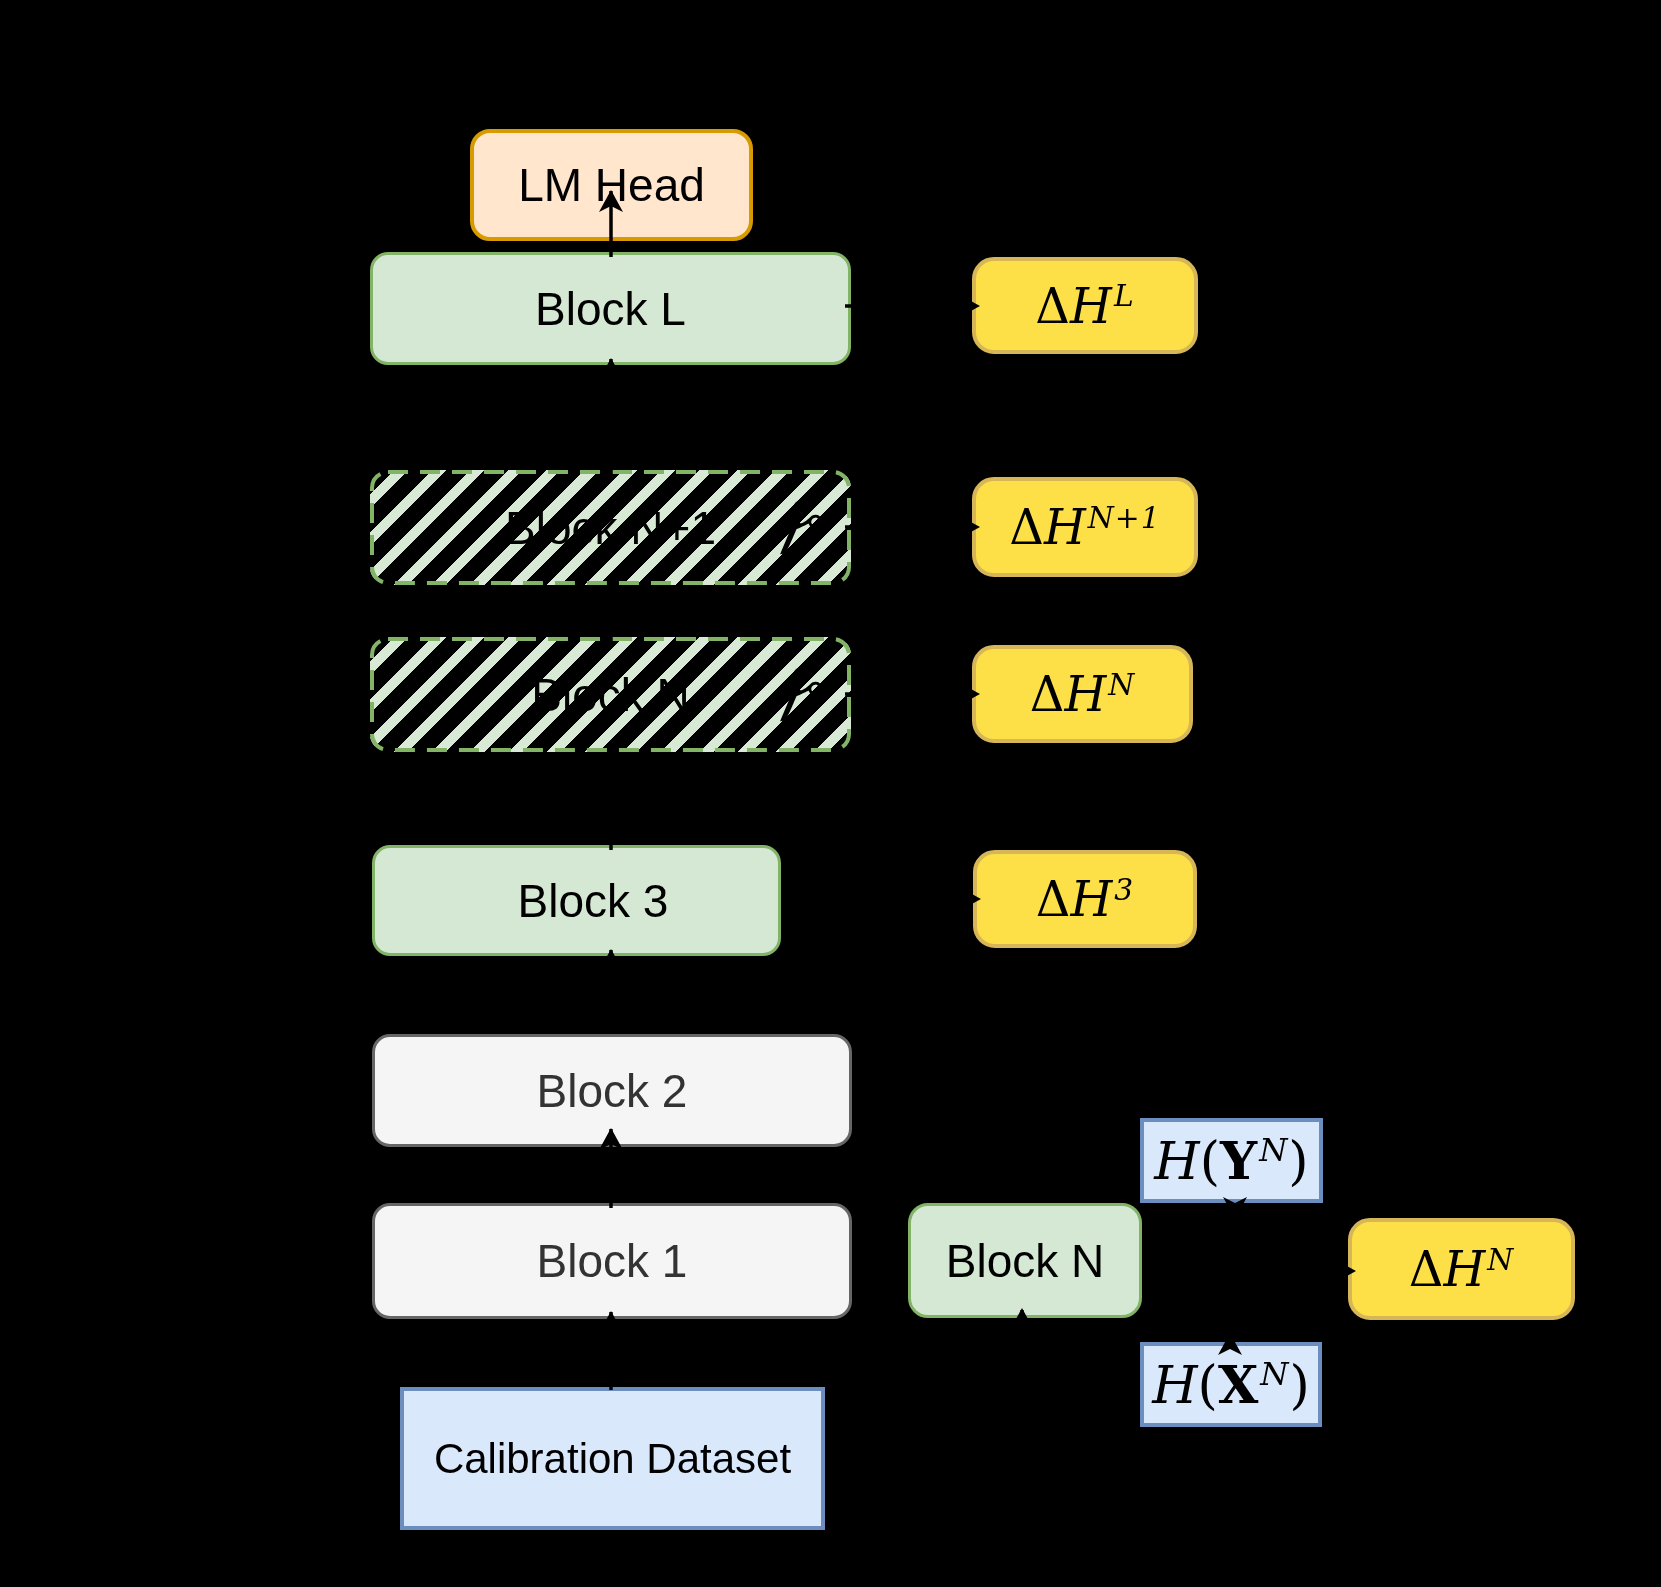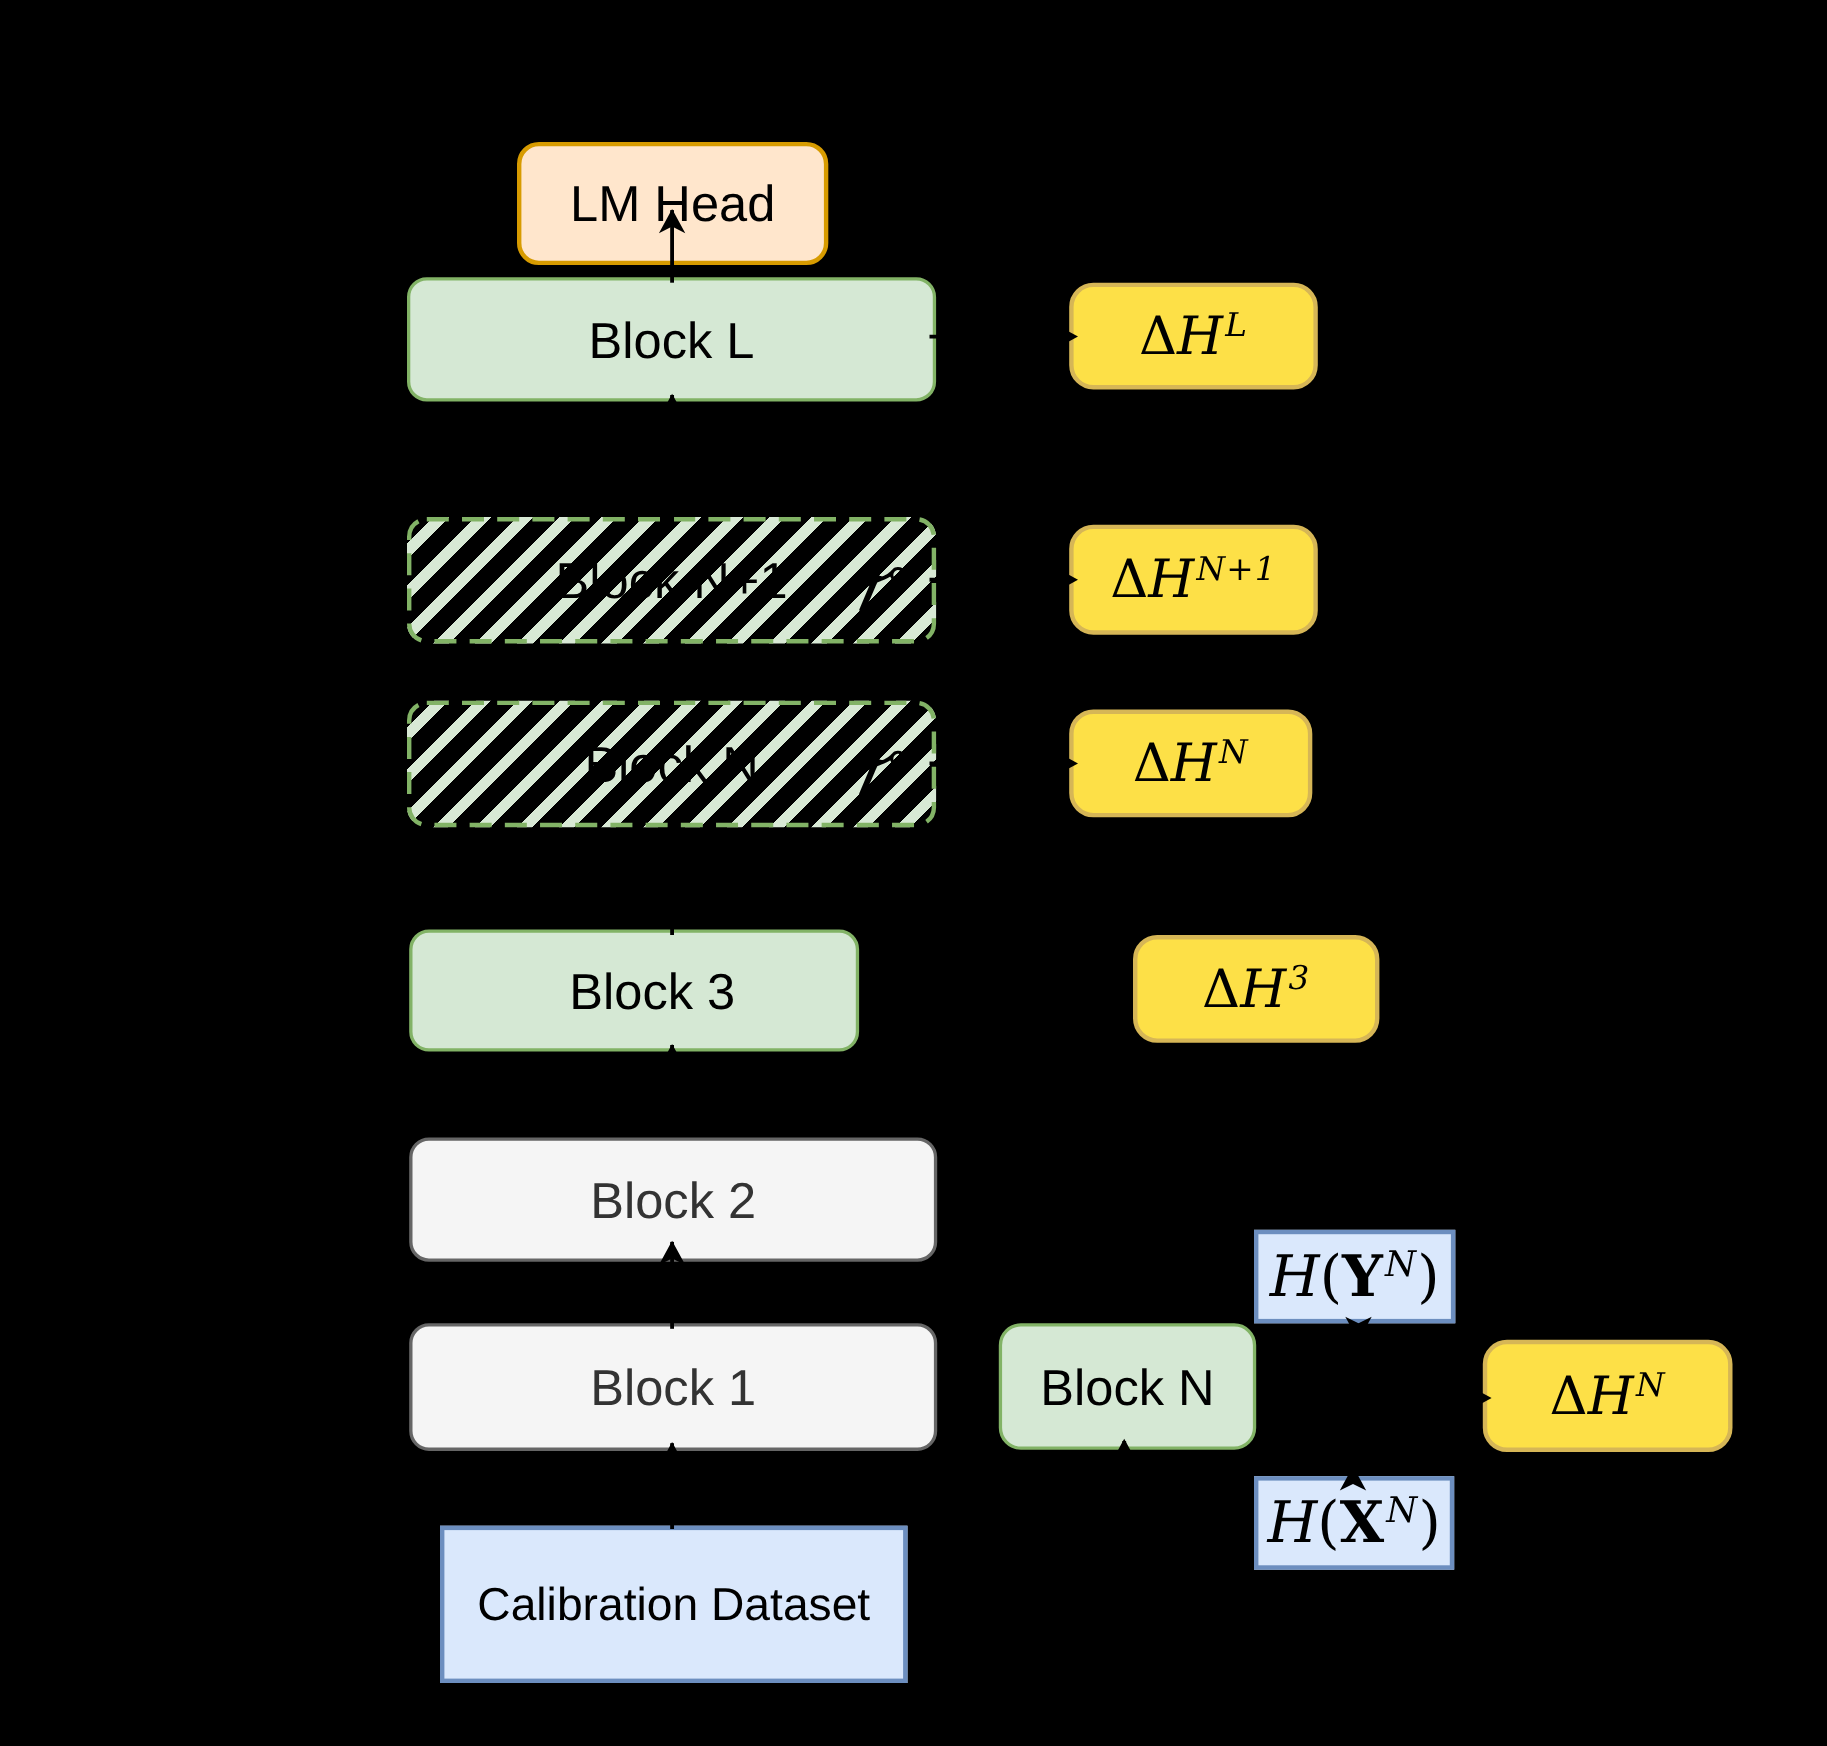--- a/index.html
+++ b/index.html
@@ -71,21 +71,21 @@
   </div>
 
   <div class="box yellow" style="left:972px;top:477px;width:226px;height:100px;">
     <span class="math"><span>Δ</span><span class="it">H</span><sup>N+1</sup></span>
   </div>
 
   <div class="box yellow" style="left:972px;top:645px;width:221px;height:98px;">
     <span class="math"><span>Δ</span><span class="it">H</span><sup>N</sup></span>
   </div>
 
-  <div class="box yellow" style="left:1030px;top:850px;width:224px;height:98px;">
+  <div class="box yellow" style="left:973px;top:850px;width:224px;height:98px;">
     <span class="math"><span>Δ</span><span class="it">H</span><sup>3</sup></span>
   </div>
 
   <div class="box green" style="left:908px;top:1203px;width:234px;height:115px;border-radius:20px;">
     <span class="lbl">Block N</span>
   </div>
 
   <div class="box bluebox" style="left:1140px;top:1118px;width:183px;height:85px;">
     <span class="math mathsmall"><span class="it">H</span><span>(</span><span class="bf">Y</span><sup>N</sup><span>)</span></span>
   </div>

